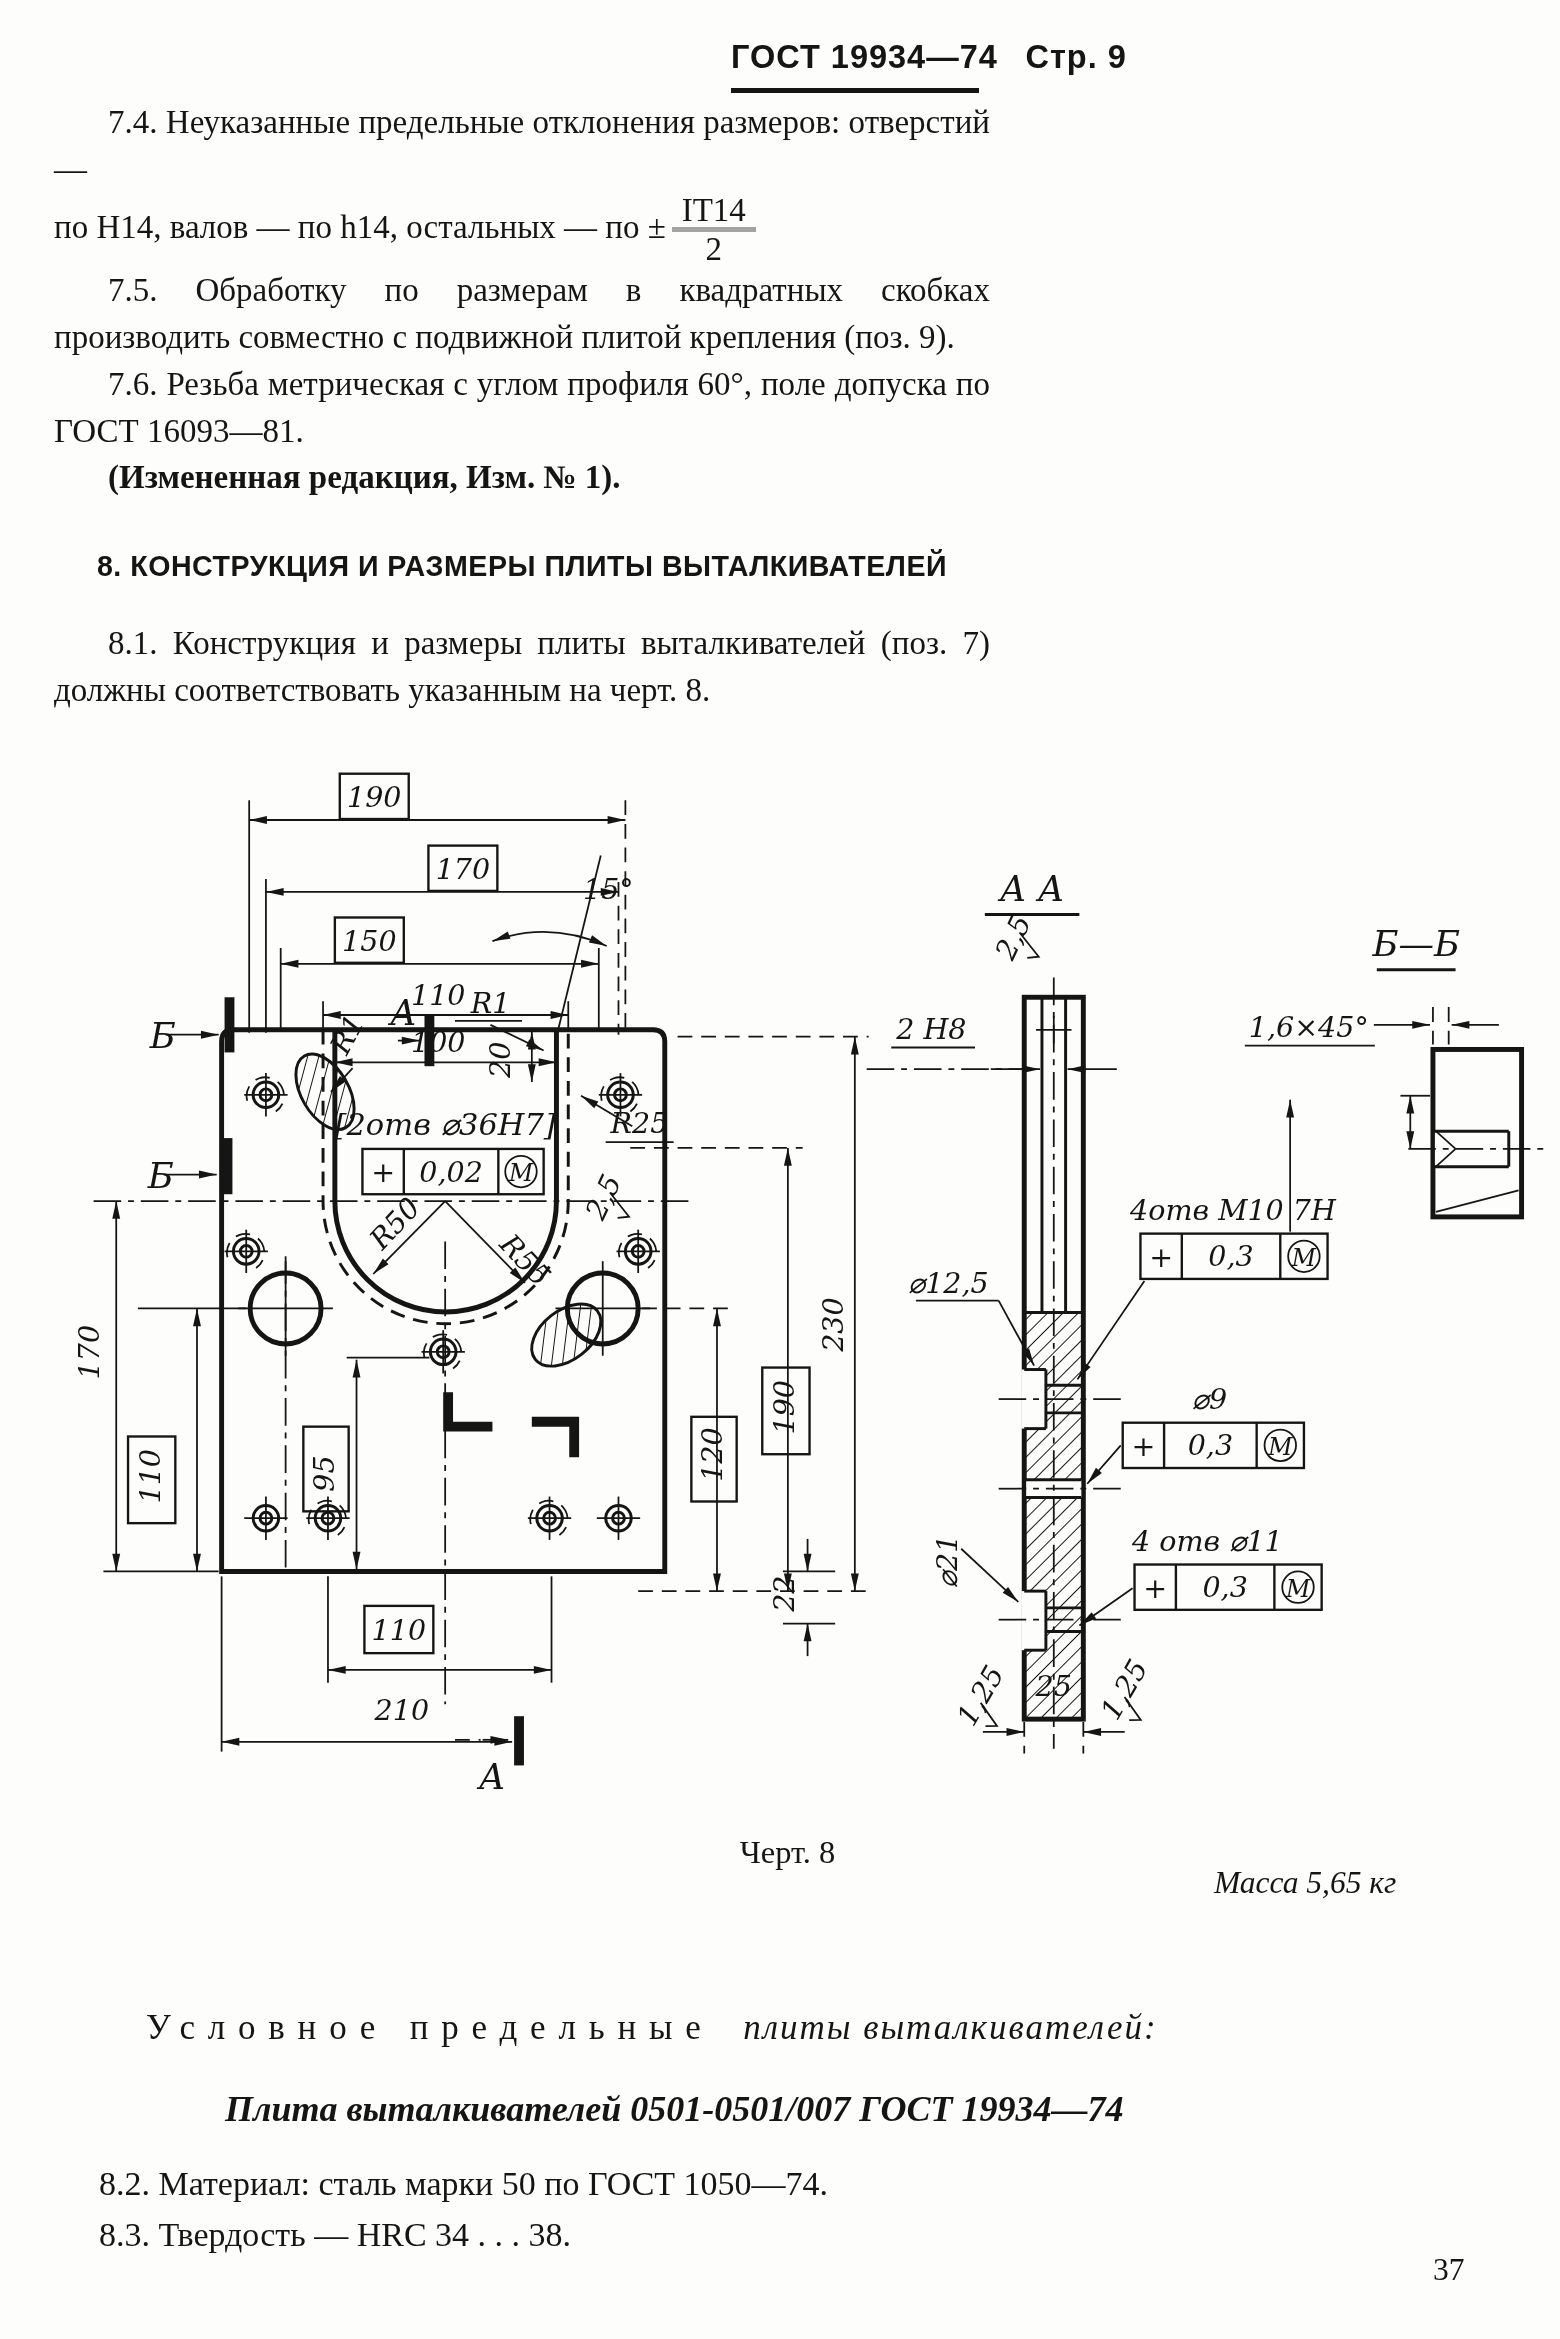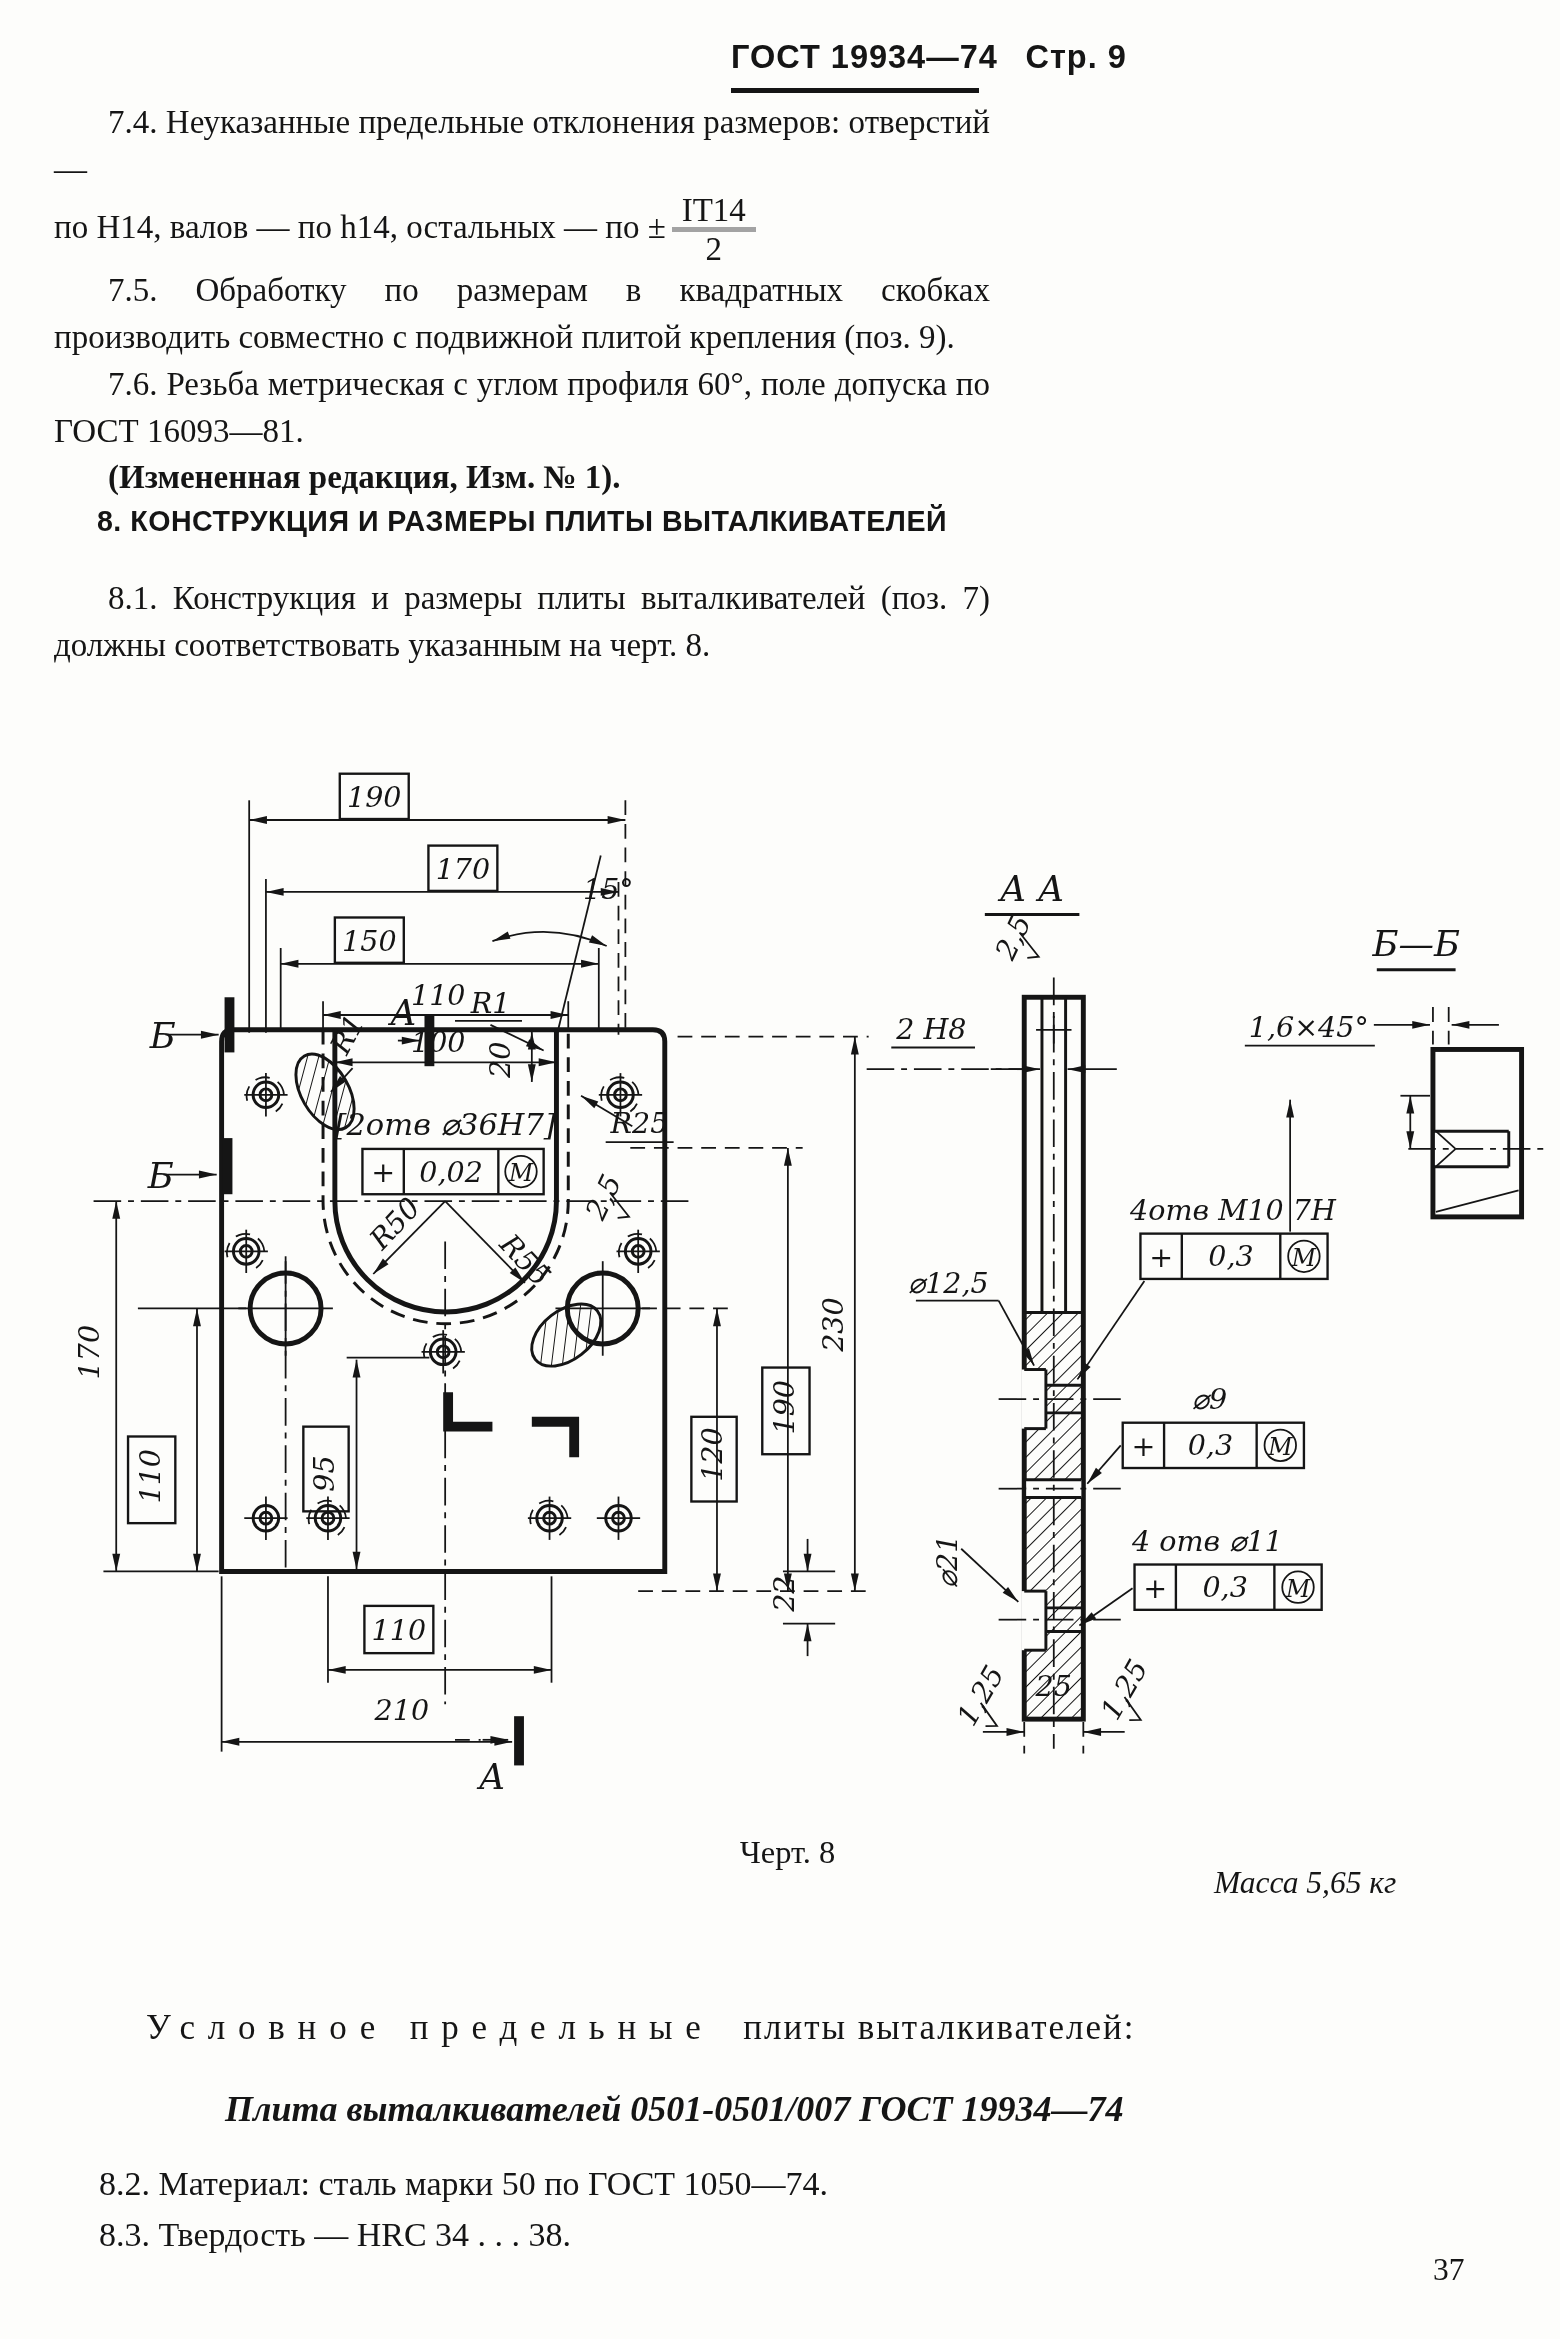--- a/index.html
+++ b/index.html
@@ -10,28 +10,28 @@
        padding-bottom:12px;border-bottom:5.9px solid #151515;}
   .hdr .pg{margin-left:27.6px;}
   .txt{position:absolute;left:54px;top:99px;width:936px;font-size:33px;line-height:1.42;}
   .ln{text-align:justify;text-align-last:justify;}
   .ind{text-indent:54px;}
   .jp{text-align:justify;}
   .frac{display:inline-block;vertical-align:middle;text-align:center;line-height:1.05;margin-left:5.9px;}
   .frac .num{display:block;border-bottom:5px solid #a3a3a3;padding:0 9.9px;}
   .frac .den{display:block;}
   .bold{font-weight:bold;}
-  .h8{text-align:center;font-family:"Liberation Sans",sans-serif;
+  .h8{margin-top:45px;text-align:center;font-family:"Liberation Sans",sans-serif;
       font-weight:bold;font-size:28.6px;letter-spacing:0.5px;}
   .p81{margin-top:33px;}
   .cap{position:absolute;left:630px;top:1834px;width:315px;text-align:center;font-size:32.5px;}
   .mass{position:absolute;left:1214px;top:1865px;font-size:31.5px;font-style:italic;white-space:nowrap;}
   .uslov{position:absolute;left:146px;top:2008px;width:1251px;font-size:35px;white-space:nowrap;}
   .sp{letter-spacing:12.8px;}
-  .uslov .tail{margin-left:29.6px;letter-spacing:2px;}
+  .uslov .tail{margin-left:29.6px;letter-spacing:2px;font-style:italic;}
   .desig{position:absolute;left:225px;top:2088px;width:1084px;font-size:36px;font-style:italic;font-weight:bold;white-space:nowrap;}
   .p82{position:absolute;left:99px;top:2165px;font-size:34px;white-space:nowrap;}
   .p83{position:absolute;left:99px;top:2216px;font-size:34px;white-space:nowrap;}
   .pageno{position:absolute;left:1433px;top:2252px;font-size:31.5px;}
   svg{position:absolute;left:0;top:690px;}
   svg text{font-family:"DejaVu Serif",serif;font-style:italic;font-size:29px;fill:#151515;}
   .thick{stroke:#151515;stroke-width:5;fill:none;}
   .med{stroke:#151515;stroke-width:3;fill:none;}
   .thin{stroke:#151515;stroke-width:1.8;fill:none;}
   .bar{stroke:#151515;stroke-width:10;fill:none;}

